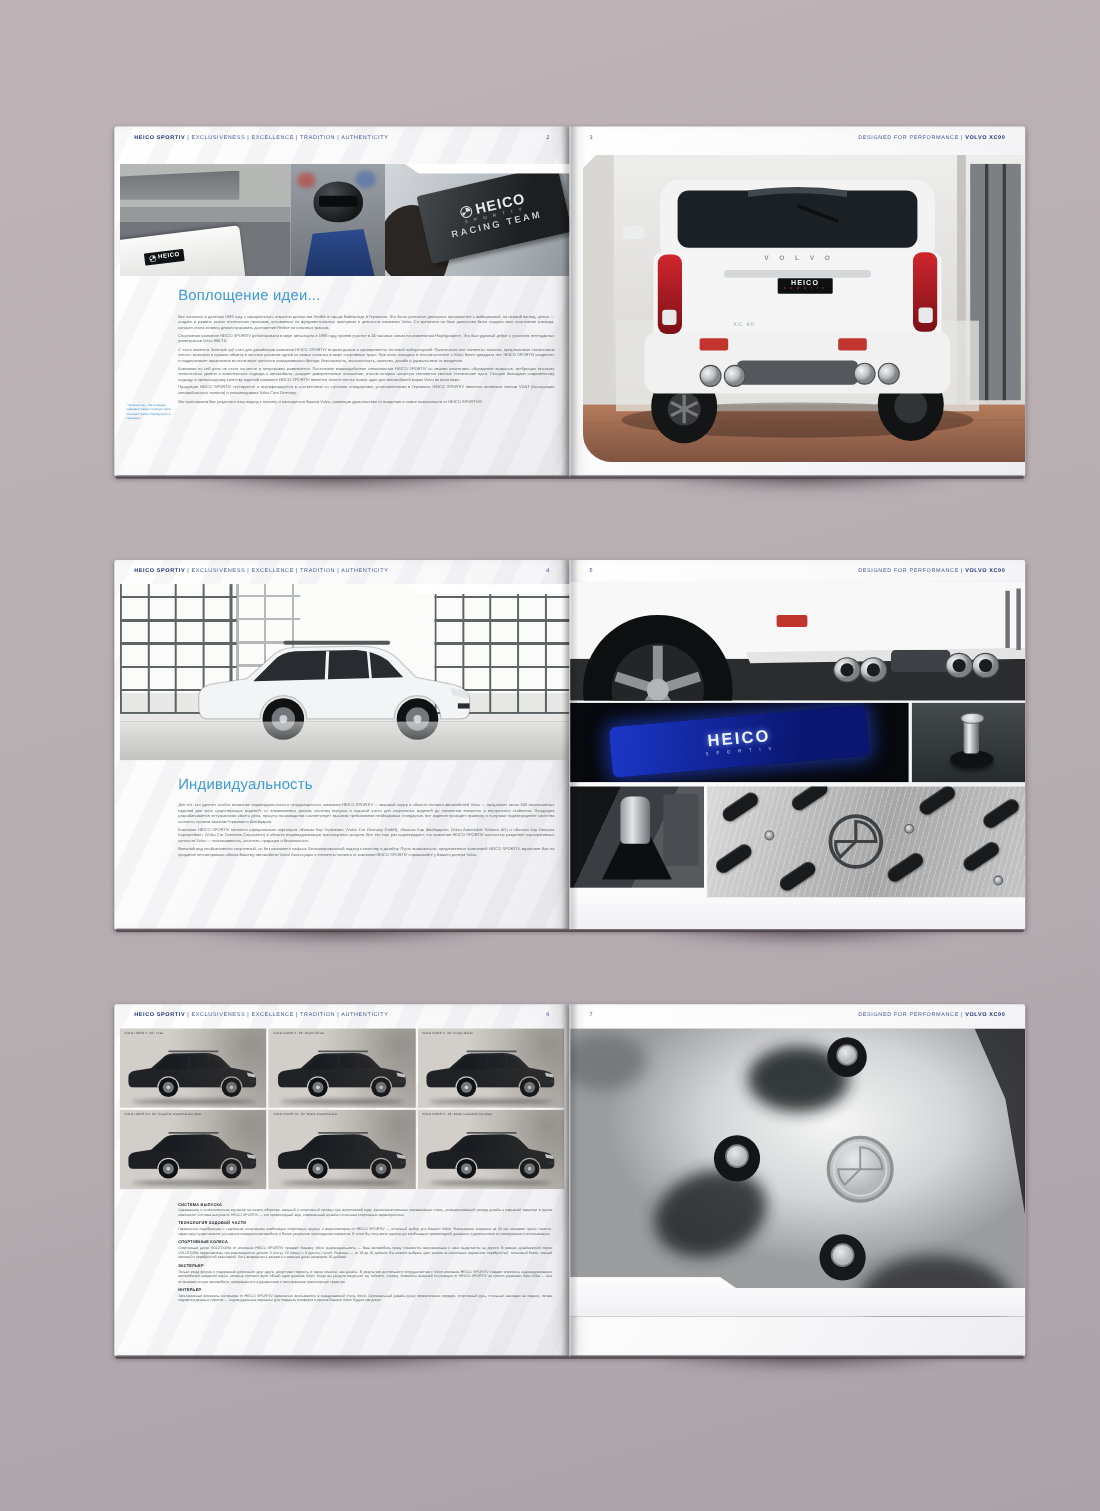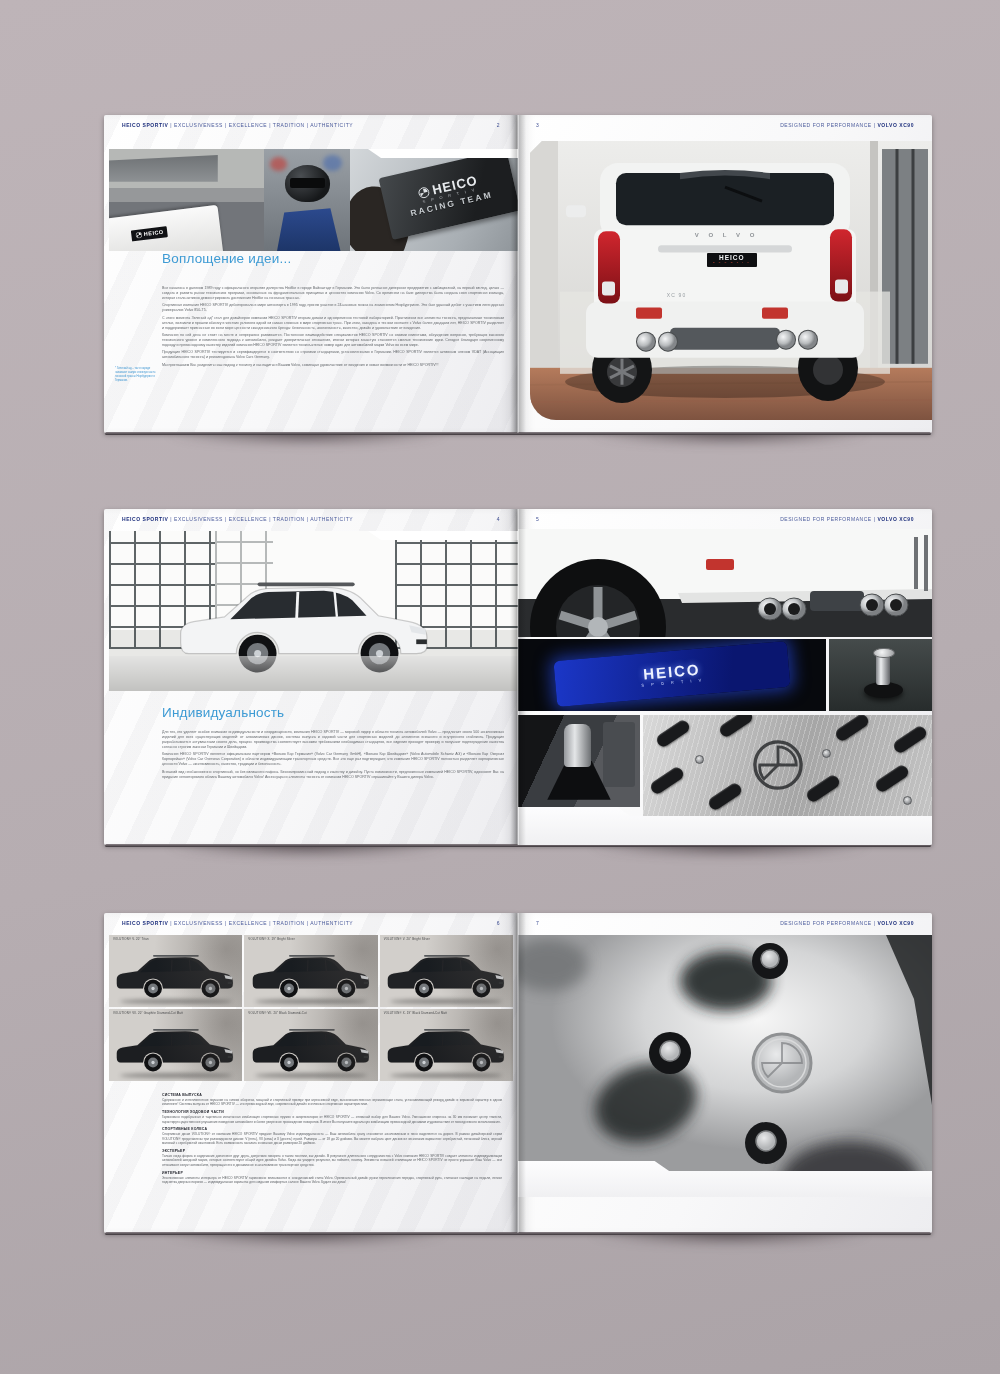--- a/index.html
+++ b/index.html
@@ -218,21 +218,21 @@
                 </svg>
               <span class="big">HEICO</span>
             </div>
             <span class="dots">S P O R T I V</span>
             <span class="team">RACING TEAM</span>
           </div>
         </div>
         <div class="notch-tr"></div>
       </div>
 
-      <h1 class="heading" style="top:136px;">Воплощение идеи...</h1>
+      <h1 class="heading" style="top:146px;">Воплощение идеи...</h1>
       <div class="copy" style="top:171px;">
         <p>Все началось в далеком 1989 году с официального открытия дилерства Hedtke в городе Вайнштадт в Германии. Это было успешное дилерское предприятие с амбициозной, на первый взгляд, целью — создать и развить рынок технических программ, основанных на фундаментальных принципах и ценностях компании Volvo. Со временем на базе дилерства была создана своя спортивная команда, которая стала активно демонстрировать достижения Hedtke на гоночных трассах.</p>
         <p>Спортивная компания HEICO SPORTIV дебютировала в мире автоспорта в 1995 году, приняв участие в 24-часовых гонках на знаменитом Нюрбургринге. Это был удачный дебют с участием легендарных универсалов Volvo 850-T5.</p>
         <p>С этого момента Зеленый ад* стал для дизайнеров компании HEICO SPORTIV вторым домом и одновременно тестовой лабораторией. Практически все элементы тюнинга, предлагаемые тюнинговым ателье, возникли и прошли обкатку в жестких условиях одной из самых сложных в мире спортивных трасс. При этом, находясь в тесном контакте с Volvo более двадцати лет, HEICO SPORTIV разделяет и поддерживает признанные во всем мире ценности скандинавского бренда: безопасность, экологичность, качество, дизайн и удовольствие от вождения.</p>
         <p>Компания по сей день не стоит на месте и непрерывно развивается. Постоянное взаимодействие специалистов HEICO SPORTIV со своими клиентами, обсуждение вопросов, требующих высокого технического уровня и комплексного подхода к автомобилю, рождает доверительные отношения, итогом которых зачастую становятся смелые технические идеи. Сегодня благодаря современному подходу и превосходному качеству изделий компания HEICO SPORTIV является тюнинг-ателье номер один для автомобилей марки Volvo во всем мире.</p>
         <p>Продукция HEICO SPORTIV тестируется и сертифицируется в соответствии со строгими стандартами, установленными в Германии. HEICO SPORTIV является активным членом VDAT (Ассоциация автомобильного тюнинга) и рекомендована Volvo Cars Germany.</p>
         <p>Мы приглашаем Вас разделить наш подход к тюнингу и насладиться Вашим Volvo, совмещая удовольствие от вождения и новые возможности от HEICO SPORTIV!!!</p>
       </div>
       <aside class="note" style="top:252px;">* Зеленый ад – так в народе называют самую сложную часть гоночной трассы Нюрбургринг в Германии.</aside>
     </div>

